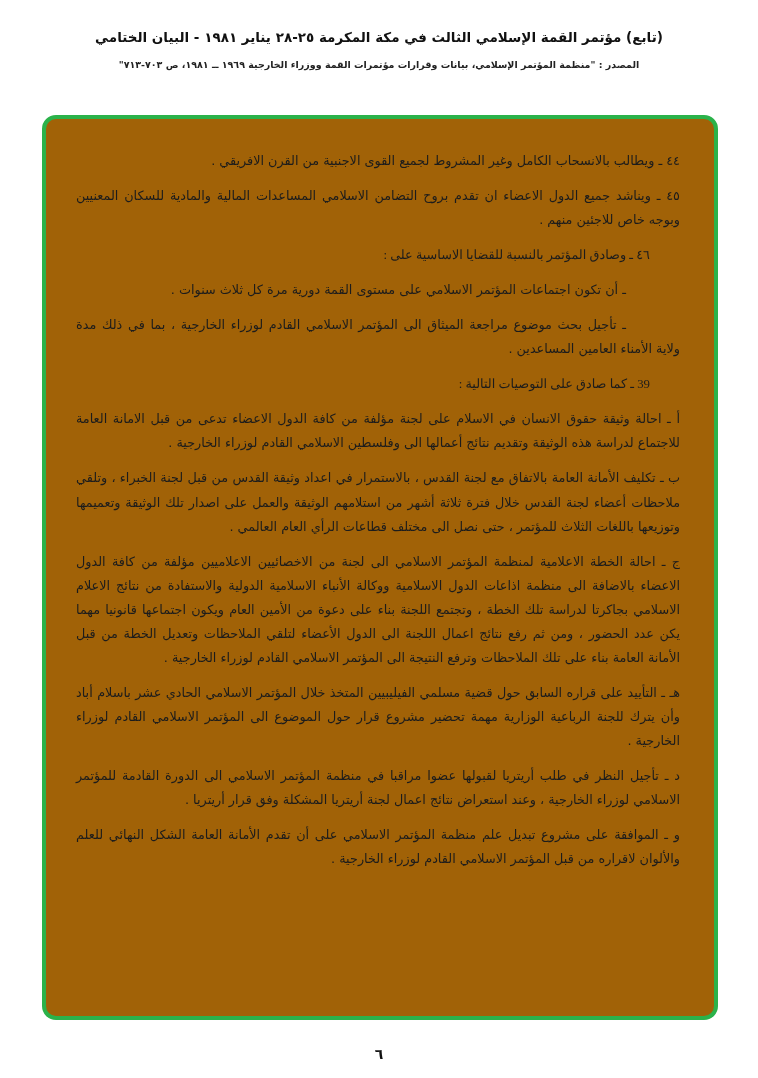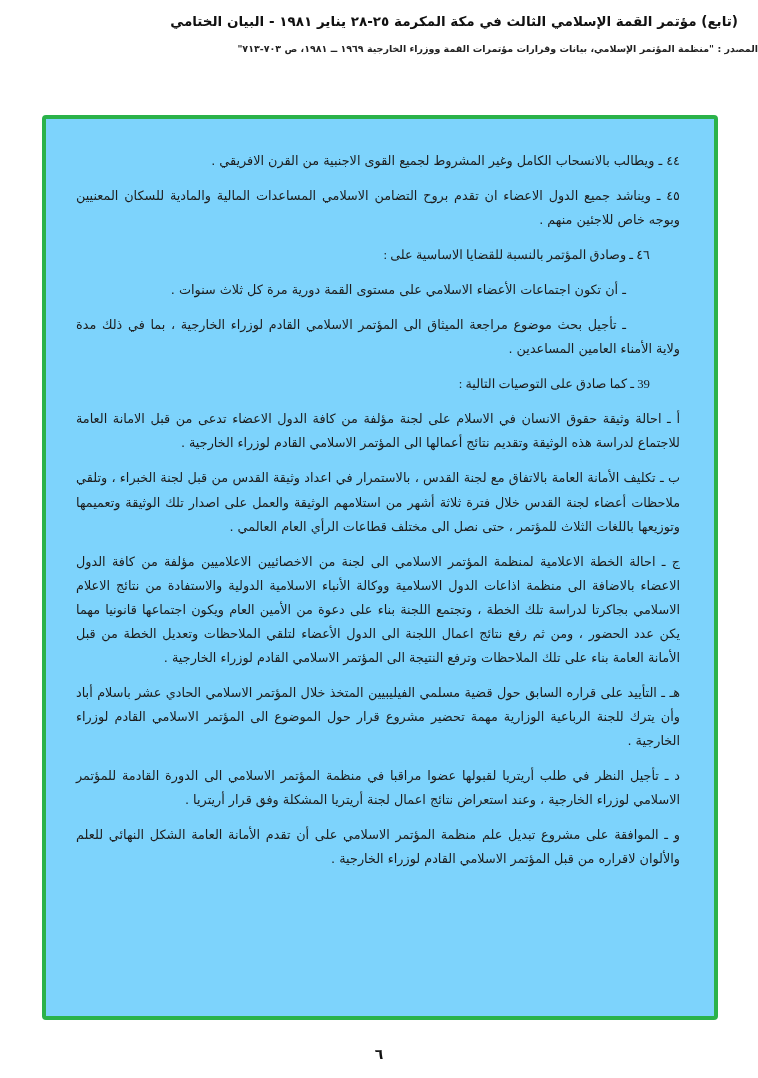--- a/index.html
+++ b/index.html
@@ -10,22 +10,22 @@
     width: 758px;
     height: 1078px;
     background: #ffffff;
     font-family: "DejaVu Sans", sans-serif;
     color: #1c1c1c;
     position: relative;
     direction: rtl;
     overflow: hidden;
   }
   .page-header {
-    text-align: right;
-    padding-top: 12px;
+    text-align: center;
+    padding-top: 28px;
   }
   .doc-title {
     font-size: 13.5px;
     font-weight: bold;
     color: #111111;
     margin: 0 20px;
     line-height: 1.4;
   }
   .doc-source {
     font-size: 9.5px;
@@ -33,24 +33,24 @@
     color: #222222;
     margin-top: 12px;
   }
   .content-frame {
     position: absolute;
     left: 42px;
     right: 40px;
     top: 115px;
     bottom: 58px;
     border: 4px solid var(--frame-border, #2bb24a);
-    border-radius: 4px;
+    border-radius: 14px;
     box-sizing: border-box;
     padding: 30px 34px 24px 30px;
-    background: #7dd3fc;
+    background: #a16207;
     overflow: hidden;
   }
   .document-body {
     height: 100%;
   }
   .para {
     margin: 0 0 11px 0;
     font-size: 12.8px;
     line-height: 1.88;
     text-align: justify;
@@ -76,24 +76,24 @@
 <div class="page-header">
   <div class="doc-title">(تابع) مؤتمر القمة الإسلامي الثالث في مكة المكرمة ٢٥-٢٨ يناير ١٩٨١ - البيان الختامي</div>
   <div class="doc-source">المصدر : "منظمة المؤتمر الإسلامي، بيانات وقرارات مؤتمرات القمة ووزراء الخارجية ١٩٦٩ ــ ١٩٨١، ص ٧٠٣-٧١٣"</div>
 </div>
 
 <div class="content-frame">
   <div class="document-body">
       <p class="para level-0">٤٤ ـ ويطالب بالانسحاب الكامل وغير المشروط لجميع القوى الاجنبية من القرن الافريقي .</p>
       <p class="para level-0">٤٥ ـ ويناشد جميع الدول الاعضاء ان تقدم بروح التضامن الاسلامي المساعدات المالية والمادية للسكان المعنيين وبوجه خاص للاجئين منهم .</p>
       <p class="para level-1">٤٦ ـ وصادق المؤتمر بالنسبة للقضايا الاساسية على :</p>
-      <p class="para level-2">ـ أن تكون اجتماعات الأعضاء الاسلامي على مستوى القمة دورية مرة كل ثلاث سنوات .</p>
+      <p class="para level-2">ـ أن تكون اجتماعات المؤتمر الاسلامي على مستوى القمة دورية مرة كل ثلاث سنوات .</p>
       <p class="para level-2">ـ تأجيل بحث موضوع مراجعة الميثاق الى المؤتمر الاسلامي القادم لوزراء الخارجية ، بما في ذلك مدة ولاية الأمناء العامين المساعدين .</p>
       <p class="para level-1">39 ـ كما صادق على التوصيات التالية :</p>
-      <p class="para level-0">أ ـ احالة وثيقة حقوق الانسان في الاسلام على لجنة مؤلفة من كافة الدول الاعضاء تدعى من قبل الامانة العامة للاجتماع لدراسة هذه الوثيقة وتقديم نتائج أعمالها الى المؤتمر الاسلامي القادم لوزراء الخارجية .</p>
+      <p class="para level-0">أ ـ احالة وثيقة حقوق الانسان في الاسلام على لجنة مؤلفة من كافة الدول الاعضاء تدعى من قبل الامانة العامة للاجتماع لدراسة هذه الوثيقة وتقديم نتائج أعمالها الى وفلسطين الاسلامي القادم لوزراء الخارجية .</p>
       <p class="para level-0">ب ـ تكليف الأمانة العامة بالاتفاق مع لجنة القدس ، بالاستمرار في اعداد وثيقة القدس من قبل لجنة الخبراء ، وتلقي ملاحظات أعضاء لجنة القدس خلال فترة ثلاثة أشهر من استلامهم الوثيقة والعمل على اصدار تلك الوثيقة وتعميمها وتوزيعها باللغات الثلاث للمؤتمر ، حتى نصل الى مختلف قطاعات الرأي العام العالمي .</p>
       <p class="para level-0">ج ـ احالة الخطة الاعلامية لمنظمة المؤتمر الاسلامي الى لجنة من الاخصائيين الاعلاميين مؤلفة من كافة الدول الاعضاء بالاضافة الى منظمة اذاعات الدول الاسلامية ووكالة الأنباء الاسلامية الدولية والاستفادة من نتائج الاعلام الاسلامي بجاكرتا لدراسة تلك الخطة ، وتجتمع اللجنة بناء على دعوة من الأمين العام ويكون اجتماعها قانونيا مهما يكن عدد الحضور ، ومن ثم رفع نتائج اعمال اللجنة الى الدول الأعضاء لتلقي الملاحظات وتعديل الخطة من قبل الأمانة العامة بناء على تلك الملاحظات وترفع النتيجة الى المؤتمر الاسلامي القادم لوزراء الخارجية .</p>
       <p class="para level-0">هـ ـ التأييد على قراره السابق حول قضية مسلمي الفيليبيين المتخذ خلال المؤتمر الاسلامي الحادي عشر باسلام أباد وأن يترك للجنة الرباعية الوزارية مهمة تحضير مشروع قرار حول الموضوع الى المؤتمر الاسلامي القادم لوزراء الخارجية .</p>
       <p class="para level-0">د ـ تأجيل النظر في طلب أريتريا لقبولها عضوا مراقبا في منظمة المؤتمر الاسلامي الى الدورة القادمة للمؤتمر الاسلامي لوزراء الخارجية ، وعند استعراض نتائج اعمال لجنة أريتريا المشكلة وفق قرار أريتريا .</p>
       <p class="para level-0">و ـ الموافقة على مشروع تبديل علم منظمة المؤتمر الاسلامي على أن تقدم الأمانة العامة الشكل النهائي للعلم والألوان لاقراره من قبل المؤتمر الاسلامي القادم لوزراء الخارجية .</p>
     </div>
 </div>
 
 <div class="page-number">٦</div>
 

